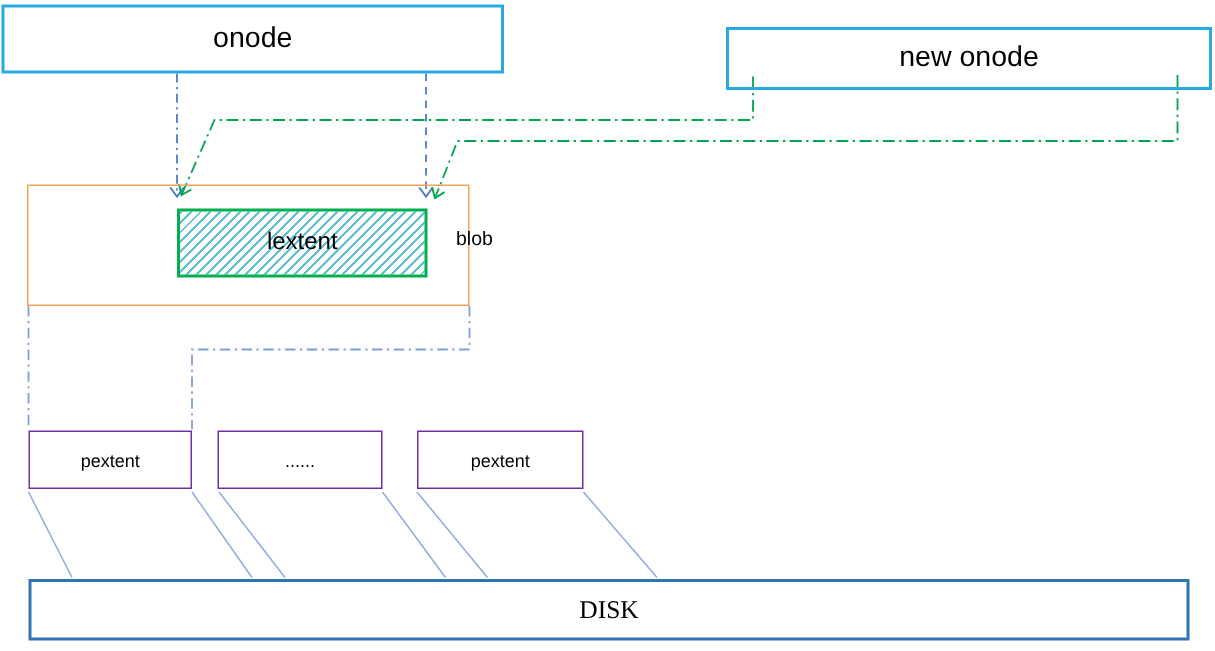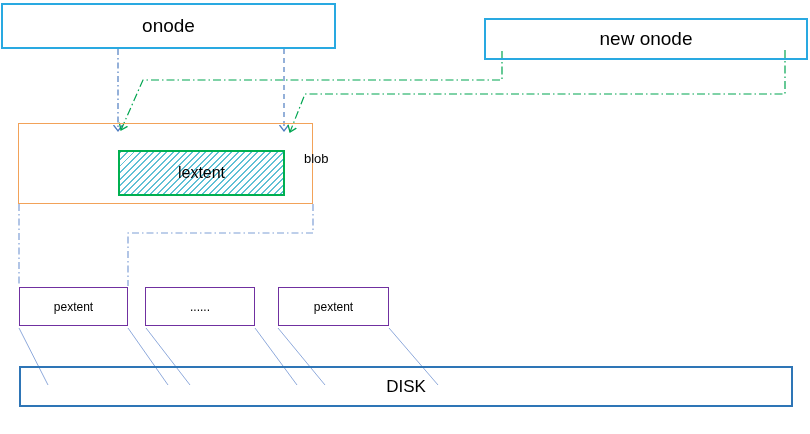--- a/index.html
+++ b/index.html
@@ -34,40 +34,40 @@
   
   #lextent-box {
     left: 118px; top: 139px; width: 167px; height: 46px;
     border: 2px solid #00b050;
     background: repeating-linear-gradient(
       135deg,
       #5fc0d5 0px, #5fc0d5 1.4px,
       #ffffff 1.4px, #ffffff 4.6px
     );
     font-size: 16px;
-    margin-top: 11px;
   }
   #blob-label {
     position: absolute;
     left: 304px; top: 151px;
     font-size: 13px;
     line-height: 16px;
   }
 
   
   .pextent { border: 1.5px solid #7030a0; font-size: 12px; top: 287px; height: 39px; }
   #pextent-left   { left: 19px;  width: 109px; }
   #pextent-middle { left: 145px; width: 110px; }
   #pextent-right  { left: 278px; width: 111px; }
 
   
   #disk-box {
-    left: 19px; top: 366px; width: 774px; height: 41px;
+    left: 19px; top: 386px; width: 774px; height: 41px;
     border: 2px solid #2e75b6;
     font-size: 17px;
+    font-family: Liberation Serif, serif;
   }
 
   #wires {
     position: absolute;
     left: 0; top: 0;
     width: 810px; height: 434px;
   }
 </style>
 </head>
 <body>

